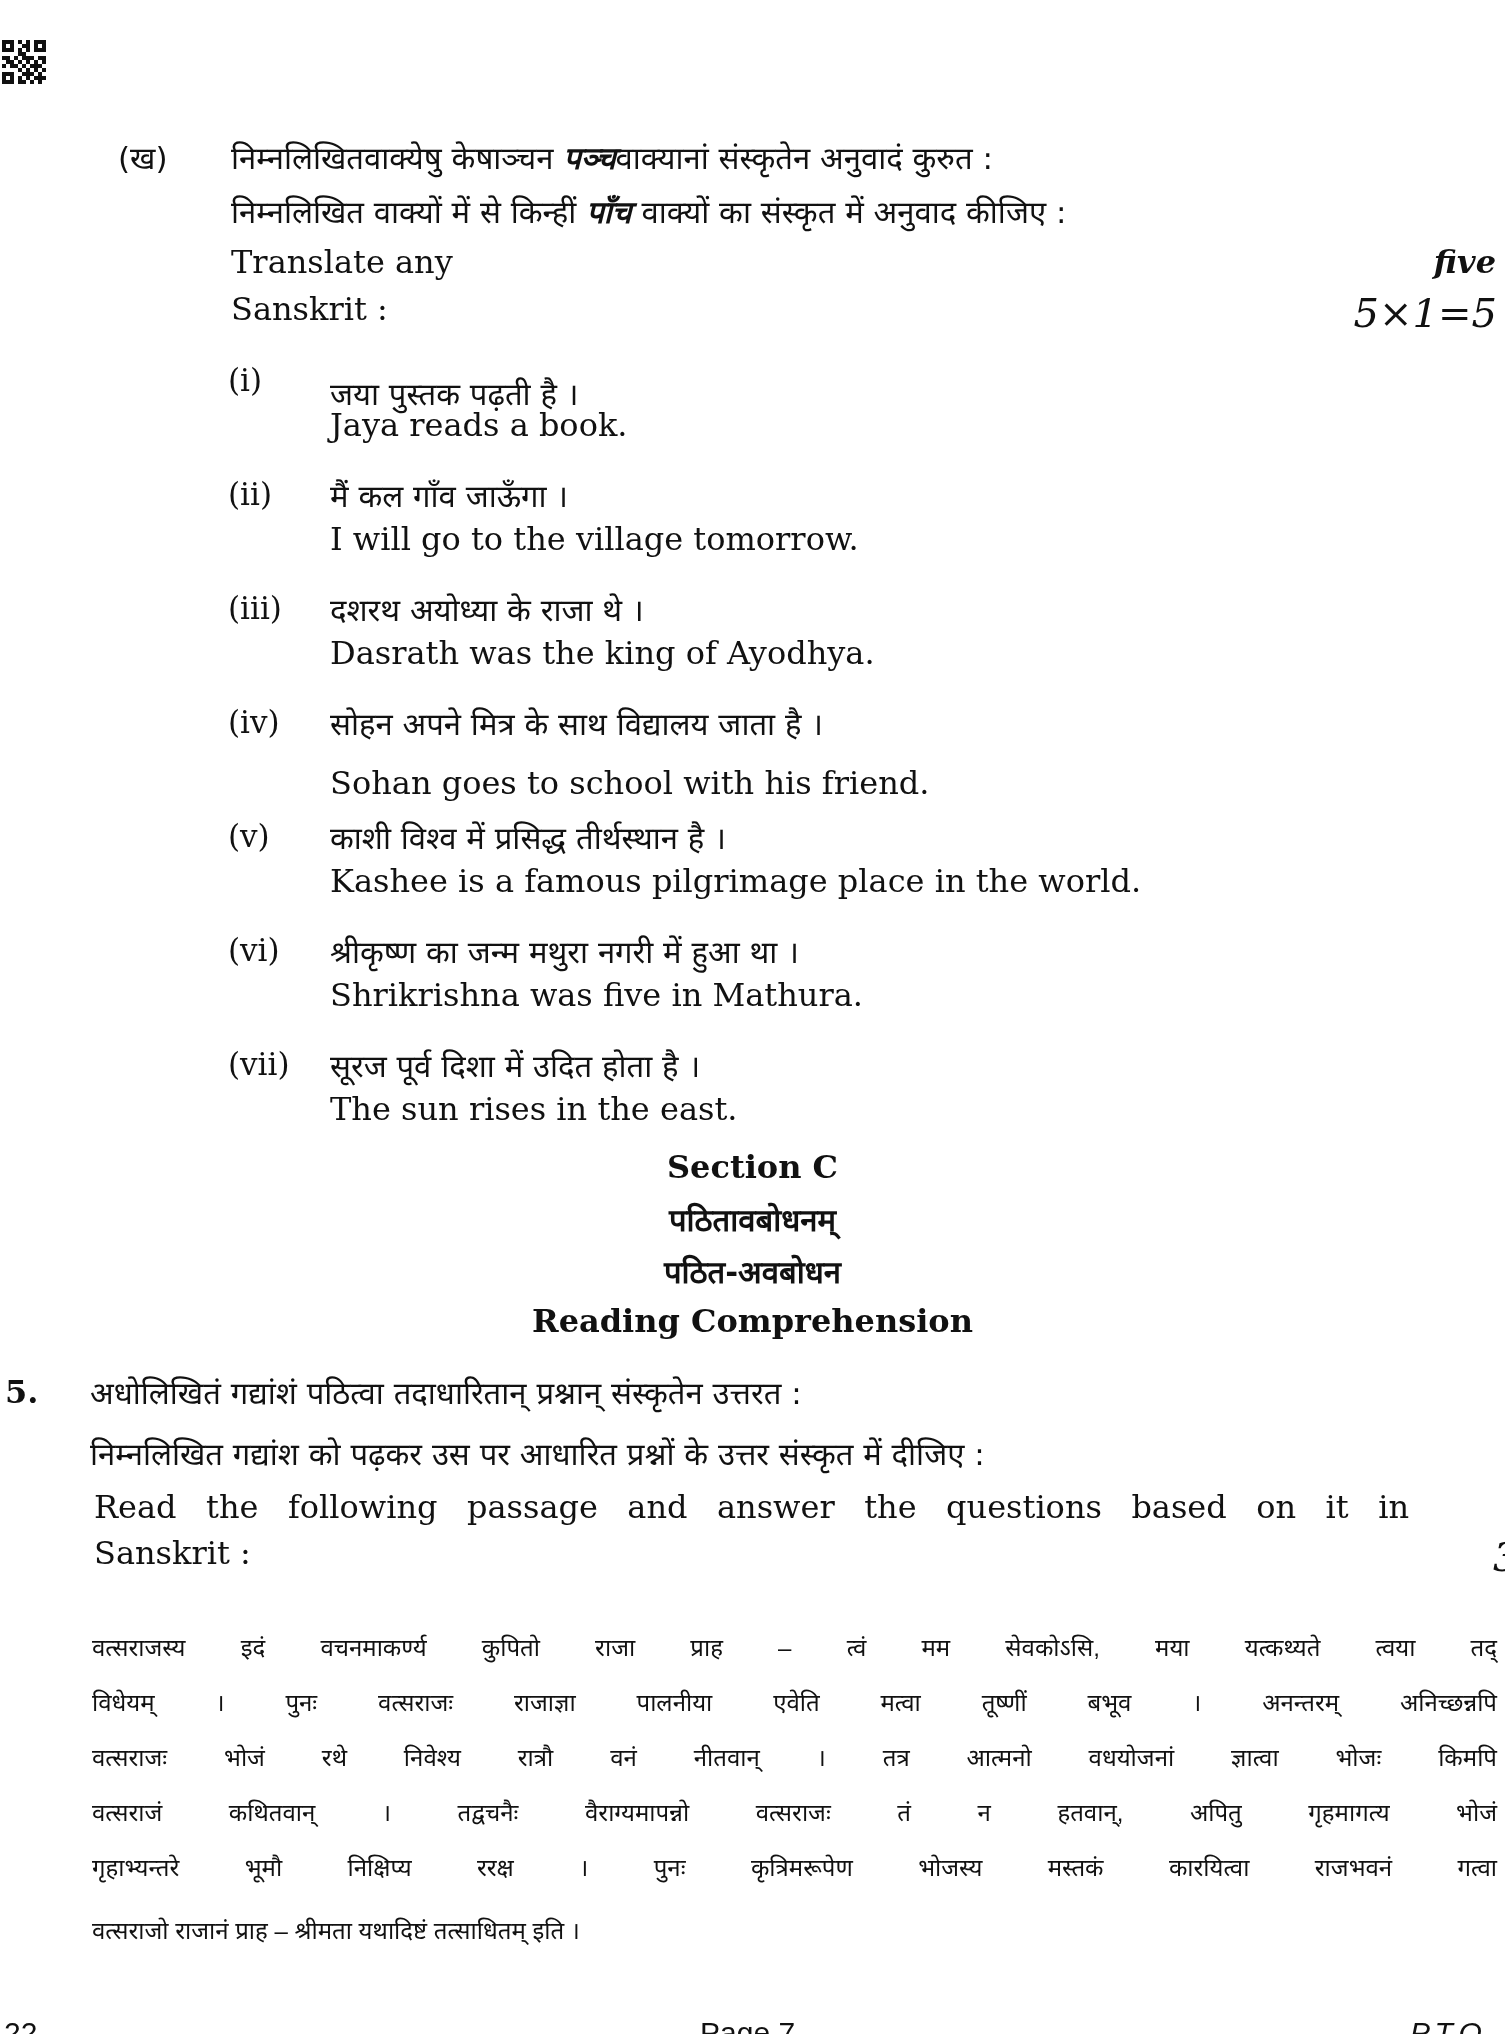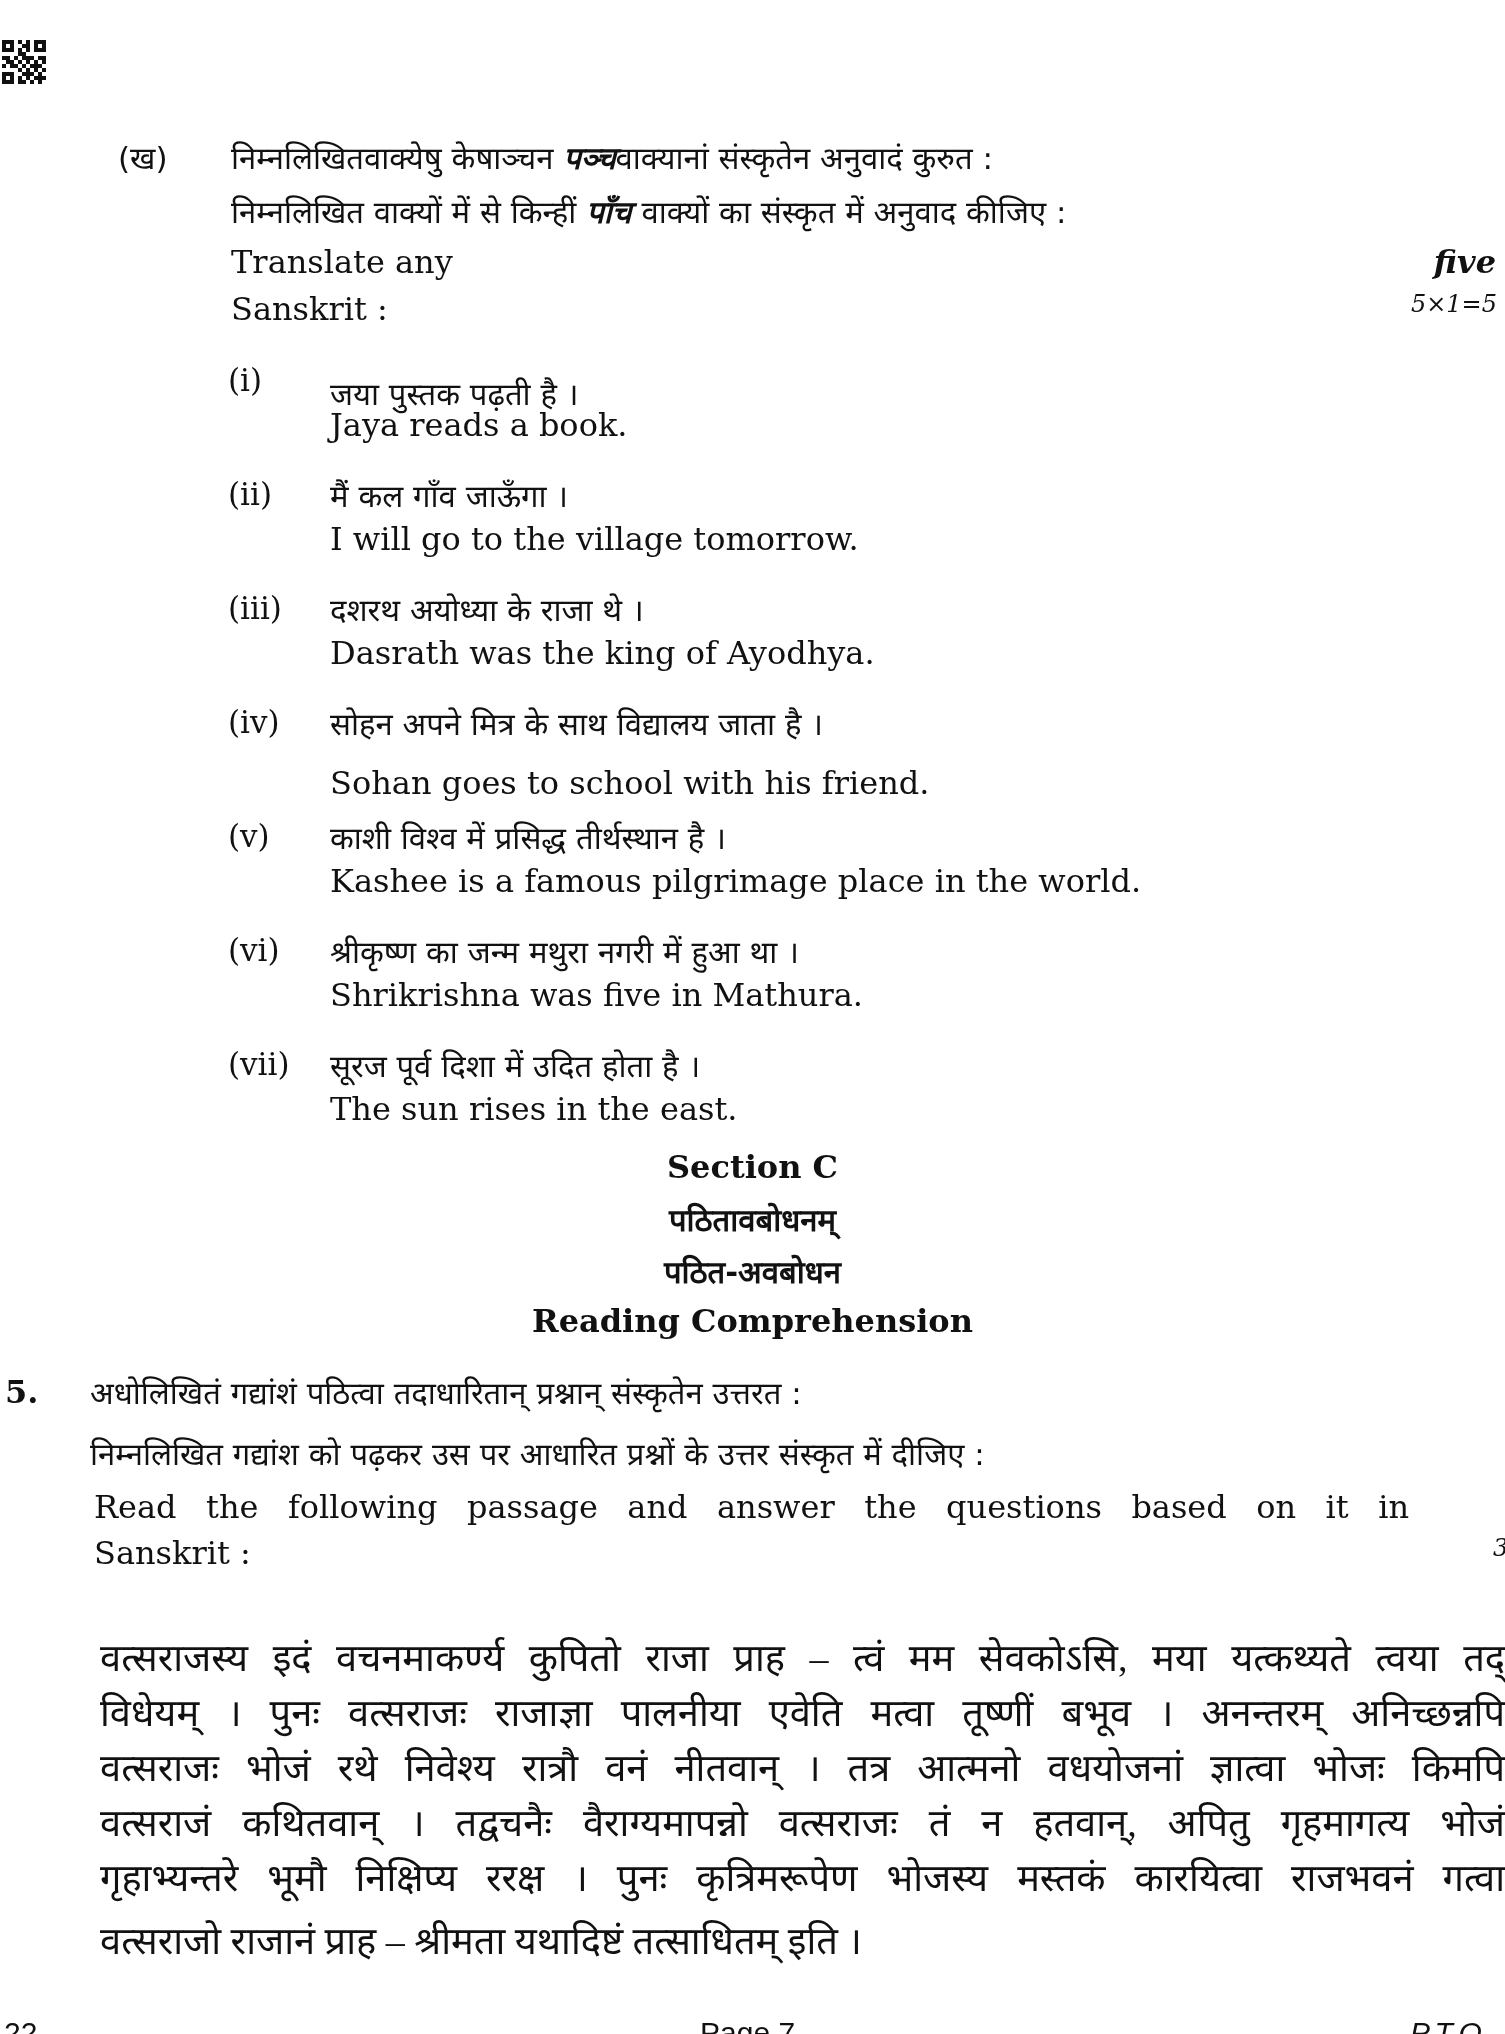--- a/index.html
+++ b/index.html
@@ -14,24 +14,24 @@
     display: grid; grid-template-columns: repeat(11, 4px); grid-template-rows: repeat(11, 4px);
   }
   .qr span { width: 4px; height: 4px; }
   .qr .b { background: #111; }
   .dev { font-family: "DejaVu Sans", "Liberation Sans", sans-serif; font-size: 31px; }
   .eng { font-family: "DejaVu Serif", "Liberation Serif", serif; font-size: 32px; }
   .bold { font-weight: bold; }
   .it { font-style: italic; font-weight: bold; }
   .justify { text-align: justify; text-align-last: justify; white-space: normal; }
   .center { left: 0; width: 1505px; text-align: center; }
-  .marks { font-style: italic; font-family: "DejaVu Serif", serif; font-size: 24px; }
+  .marks { font-style: italic; font-family: "DejaVu Serif", serif; font-size: 40px; }
   .numeral { font-family: "DejaVu Serif", serif; font-size: 31px; }
-  .passage-line { font-family: Liberation Serif, serif; font-size: 38px;
-                  text-align: justify; text-align-last: justify; width: 1405px; left: 100px; }
+  .passage-line { font-family: Liberation Sans, sans-serif; font-size: 24px;
+                  text-align: justify; text-align-last: justify; width: 1405px; left: 92px; }
   .passage-line.last { text-align-last: left; margin-top: 8px; }
   .footer { font-family: "Liberation Sans", "DejaVu Sans", sans-serif; font-size: 30px; top: 2016px; }
 </style>
 </head>
 <body>
 
 <div class="qr">
   <span class="b"></span>
     <span class="b"></span>
     <span class="b"></span>

